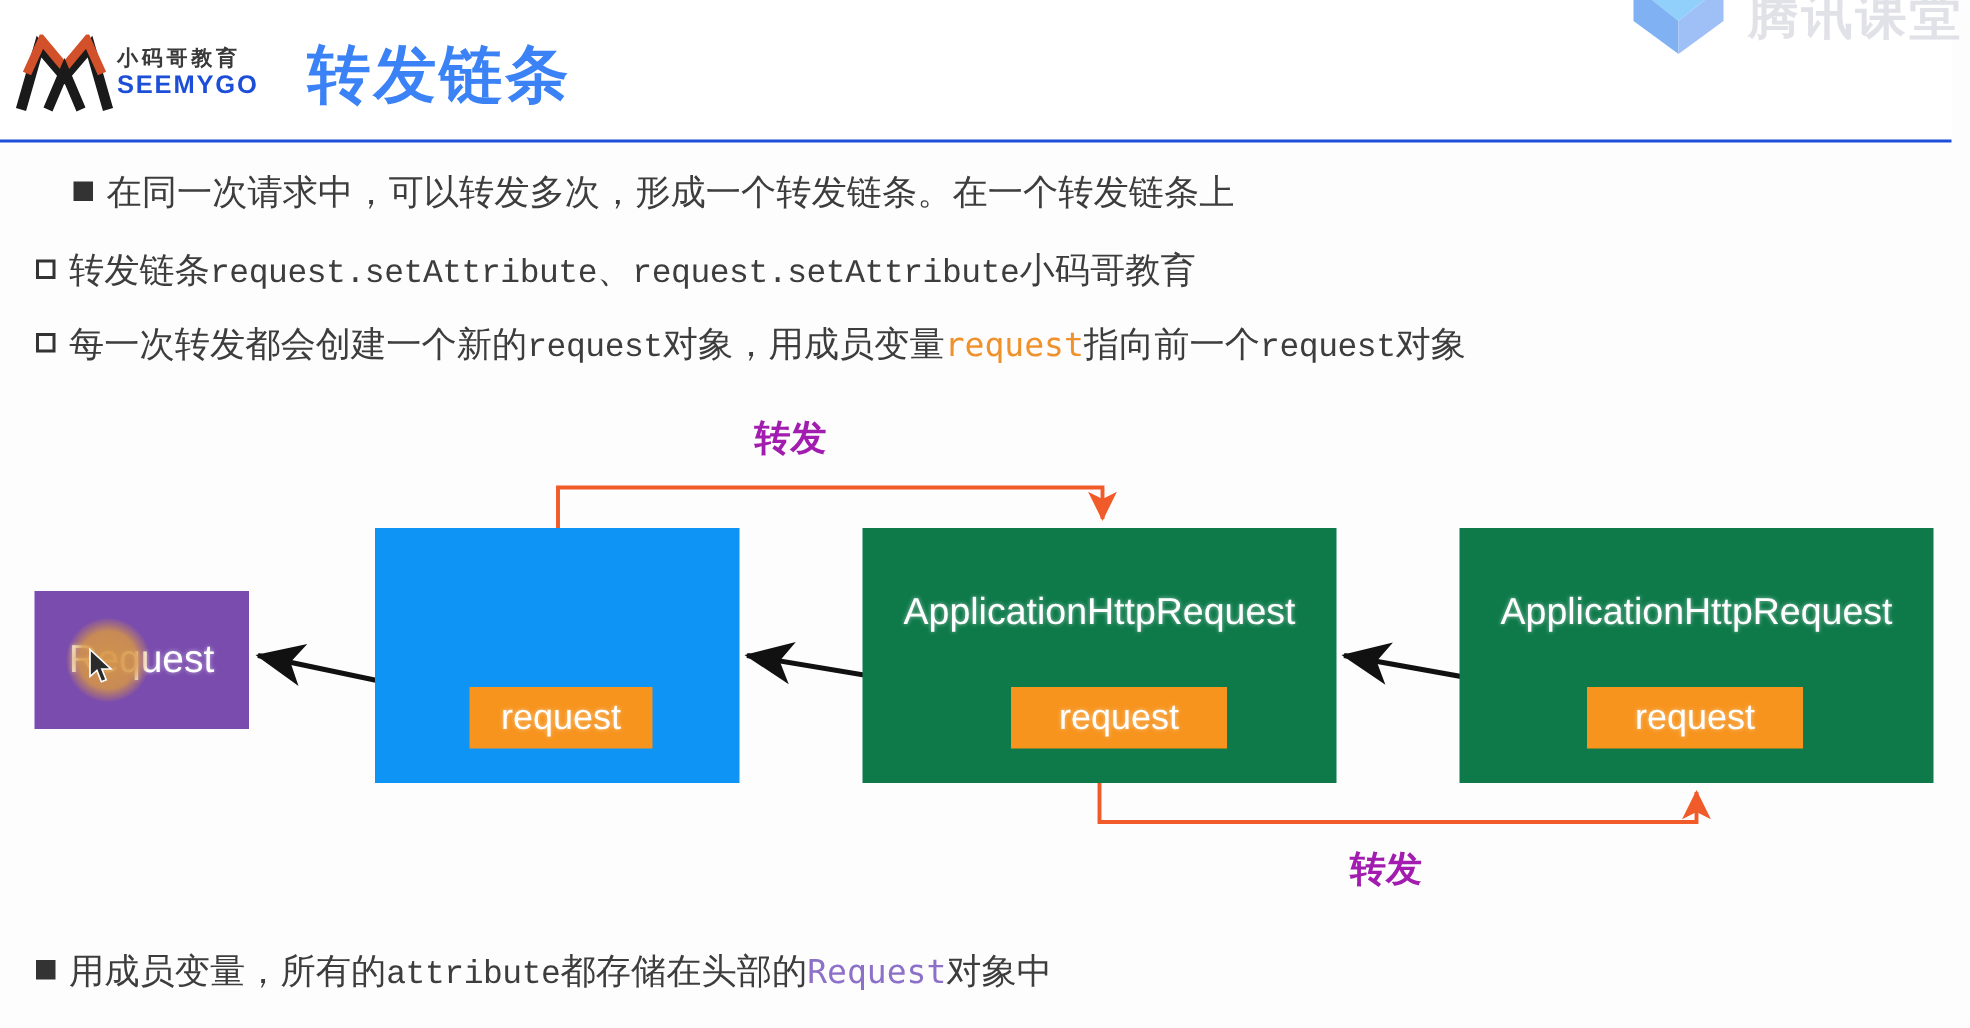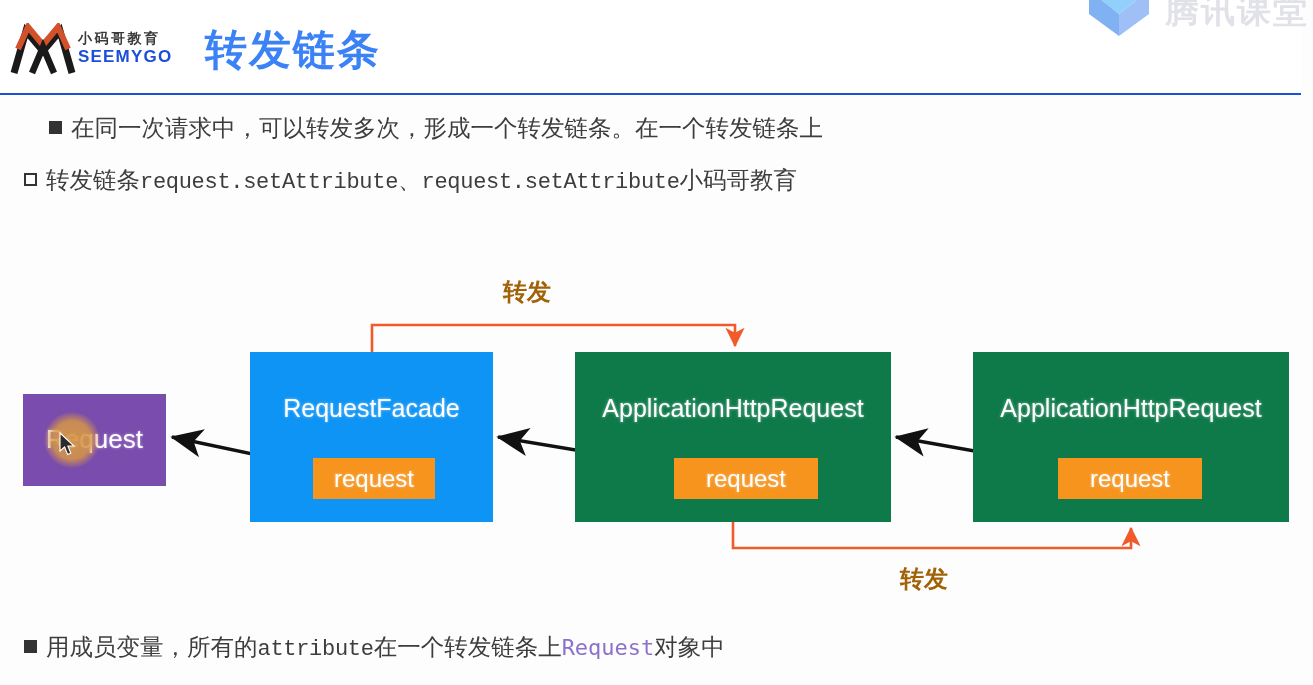--- a/index.html
+++ b/index.html
@@ -130,21 +130,21 @@
   
   #cursor-highlight {
     position: absolute; left: 44px; top: 412px; width: 56px; height: 56px;
     border-radius: 50%;
     background: radial-gradient(circle, rgba(214,150,70,.95) 0%, rgba(214,150,70,.85) 48%, rgba(214,150,70,0) 72%);
   }
   #mouse-cursor { position: absolute; left: 58px; top: 432px; }
 
   .fwd-label {
     position: absolute;
-    font-size: 24px; color: #a16207; font-weight: bold;
+    font-size: 24px; color: #a21caf; font-weight: bold;
     font-family: "DejaVu Sans", "Liberation Sans", sans-serif;
     white-space: nowrap;
   }
   #fwd-label-top { left: 503px; top: 276px; }
   #fwd-label-bottom { left: 900px; top: 563px; }
 </style>
 </head>
 <body>
 
 <div id="slide">
@@ -177,23 +177,26 @@
   </div>
 
   <div class="bullet-line" id="line-1">
     <span class="mark-filled"></span><span>在同一次请求中，可以转发多次，形成一个转发链条。在一个转发链条上</span>
   </div>
 
   <div class="bullet-line" id="line-2">
     <span class="mark-hollow"></span><span>转发链条</span><span class="mono">request.setAttribute</span><span>、</span><span class="mono">request.setAttribute</span><span>小码哥教育</span>
   </div>
 
+  <div class="bullet-line" id="line-3">
+    <span class="mark-hollow"></span><span>每一次转发都会创建一个新的</span><span class="mono">request</span><span>对象，用成员变量</span><span class="orange-code">request</span><span>指向前一个</span><span class="mono">request</span><span>对象</span>
+  </div>
 
   <div class="bullet-line" id="line-bottom">
-    <span class="mark-filled"></span><span>用成员变量，所有的</span><span class="mono">attribute</span><span>在一个转发链条上</span><span class="purple-code">Request</span><span>对象中</span>
+    <span class="mark-filled"></span><span>用成员变量，所有的</span><span class="mono">attribute</span><span>都存储在头部的</span><span class="purple-code">Request</span><span>对象中</span>
   </div>
 
   <svg id="diagram">
     <defs>
       <marker id="arrow-black" markerWidth="11" markerHeight="11" refX="9.5" refY="5" orient="auto">
         <path d="M0.5,0.8 L10,5 L0.5,9.2 L3,5 Z" fill="#111111"></path>
       </marker>
       <marker id="arrow-orange" markerWidth="9" markerHeight="9" refX="7.5" refY="4.5" orient="auto">
         <path d="M0.5,0.8 L8,4.5 L0.5,8.2 L2.4,4.5 Z" fill="#f15a29"></path>
       </marker>
@@ -213,21 +216,20 @@
   <div class="node" id="node-request">
     <div class="node-title">Request</div>
   </div>
 
   <div id="cursor-highlight"></div>
   <svg id="mouse-cursor" width="20" height="26" viewBox="0 0 20 26">
     <path d="M2,1 L2,19 L6.6,15 L9.6,22.5 L12.8,21.2 L9.9,14 L16,14 Z" fill="#2b2b2b" stroke="#ffffff" stroke-width="1.1"></path>
   </svg>
 
   <div class="node" id="node-facade">
-    <div class="node-title">RequestFacade</div>
     <div class="field-box">request</div>
   </div>
 
   <div class="node" id="node-app1">
     <div class="node-title">ApplicationHttpRequest</div>
     <div class="field-box">request</div>
   </div>
 
   <div class="node" id="node-app2">
     <div class="node-title">ApplicationHttpRequest</div>

